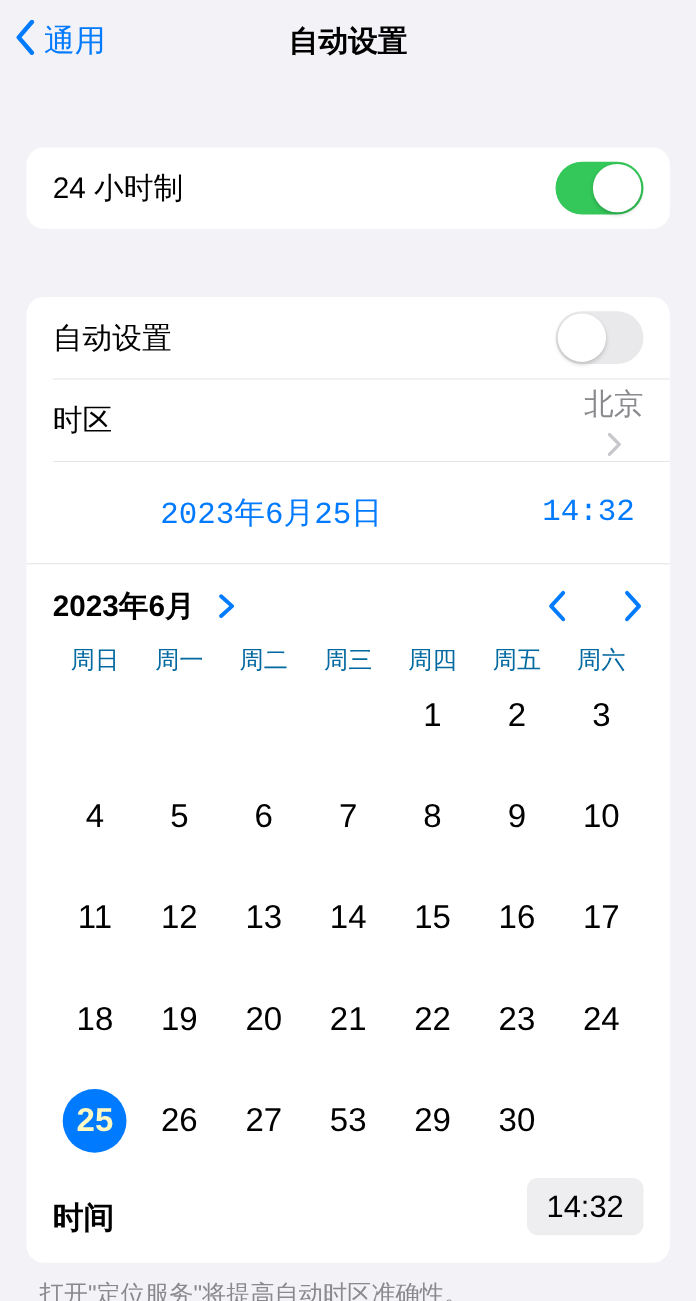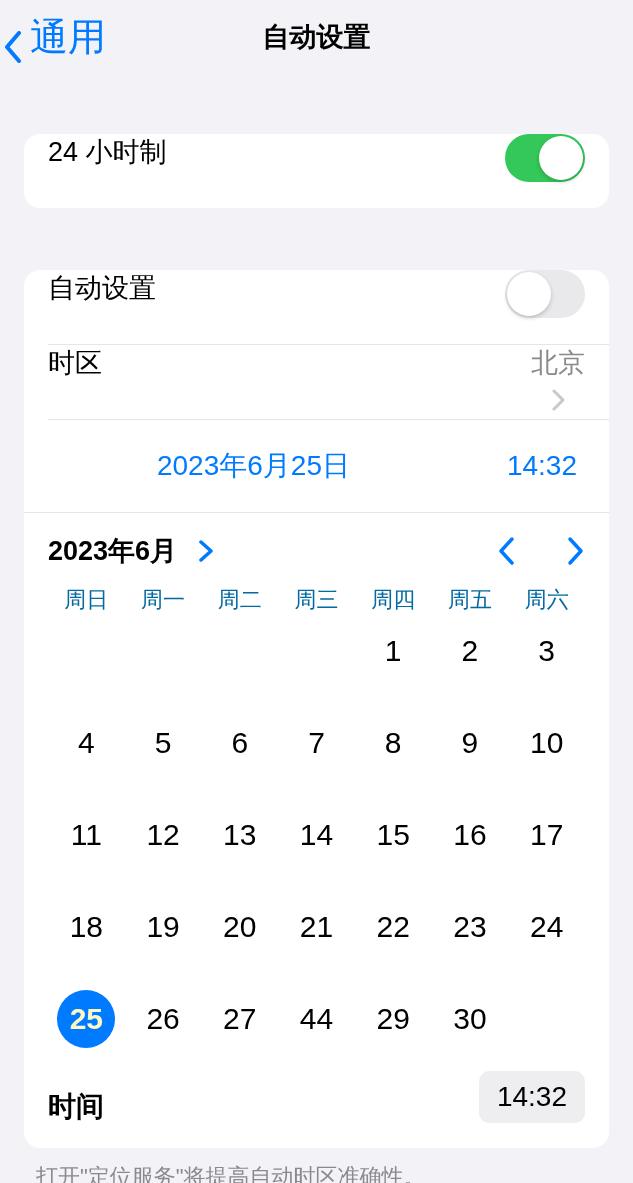--- a/index.html
+++ b/index.html
@@ -11,24 +11,24 @@
       overflow: hidden;
     }
     .header {
       display: flex;
       align-items: center;
       height: 74px;
       position: relative;
     }
     .back-button {
       display: flex;
-      align-items: flex-end;
+      align-items: flex-start;
       color: #007aff;
-      font-size: 38px;
-      padding-left: 4px;
+      font-size: 28px;
+      padding-left: 14px;
       cursor: pointer;
     }
     .back-chevron {
       width: 20px;
       height: 32px;
       margin-right: 6px;
     }
     .header-title {
       position: absolute;
       left: 50%;
@@ -38,20 +38,21 @@
     }
     .section {
       background: #fff;
       border-radius: 16px;
       margin: 0 24px;
     }
     .section-1 { margin-top: 60px; }
     .section-2 { margin-top: 62px; }
     .row {
       display: flex;
+      align-items: center;
       justify-content: space-between;
       padding: 0 24px;
       min-height: 74px;
     }
     .row-label {
       font-size: 27px;
       color: #000;
     }
     .divider {
       height: 1px;
@@ -92,20 +93,21 @@
       fill: none;
       stroke: #c7c7cc;
       stroke-width: 3;
     }
     .row-datetime {
       display: flex;
       justify-content: flex-start;
       padding: 0;
       height: 92px;
       align-items: center;
+      font-family: Liberation Mono, monospace;
     }
     .row-datetime .dt-left {
       flex: 1;
       display: flex;
       justify-content: center;
       font-size: 28px;
       color: #007aff;
     }
     .row-datetime .dt-right {
       font-size: 28px;
@@ -360,21 +362,21 @@
       <div class="day-cell">
         <div class="day-num day-selected">25</div>
       </div>
       <div class="day-cell">
         <div class="day-num">26</div>
       </div>
       <div class="day-cell">
         <div class="day-num">27</div>
       </div>
       <div class="day-cell">
-        <div class="day-num">44</div>
+        <div class="day-num">53</div>
       </div>
       <div class="day-cell">
         <div class="day-num">29</div>
       </div>
       <div class="day-cell">
         <div class="day-num">30</div>
       </div>
     </div>
 
   <div class="time-row">

